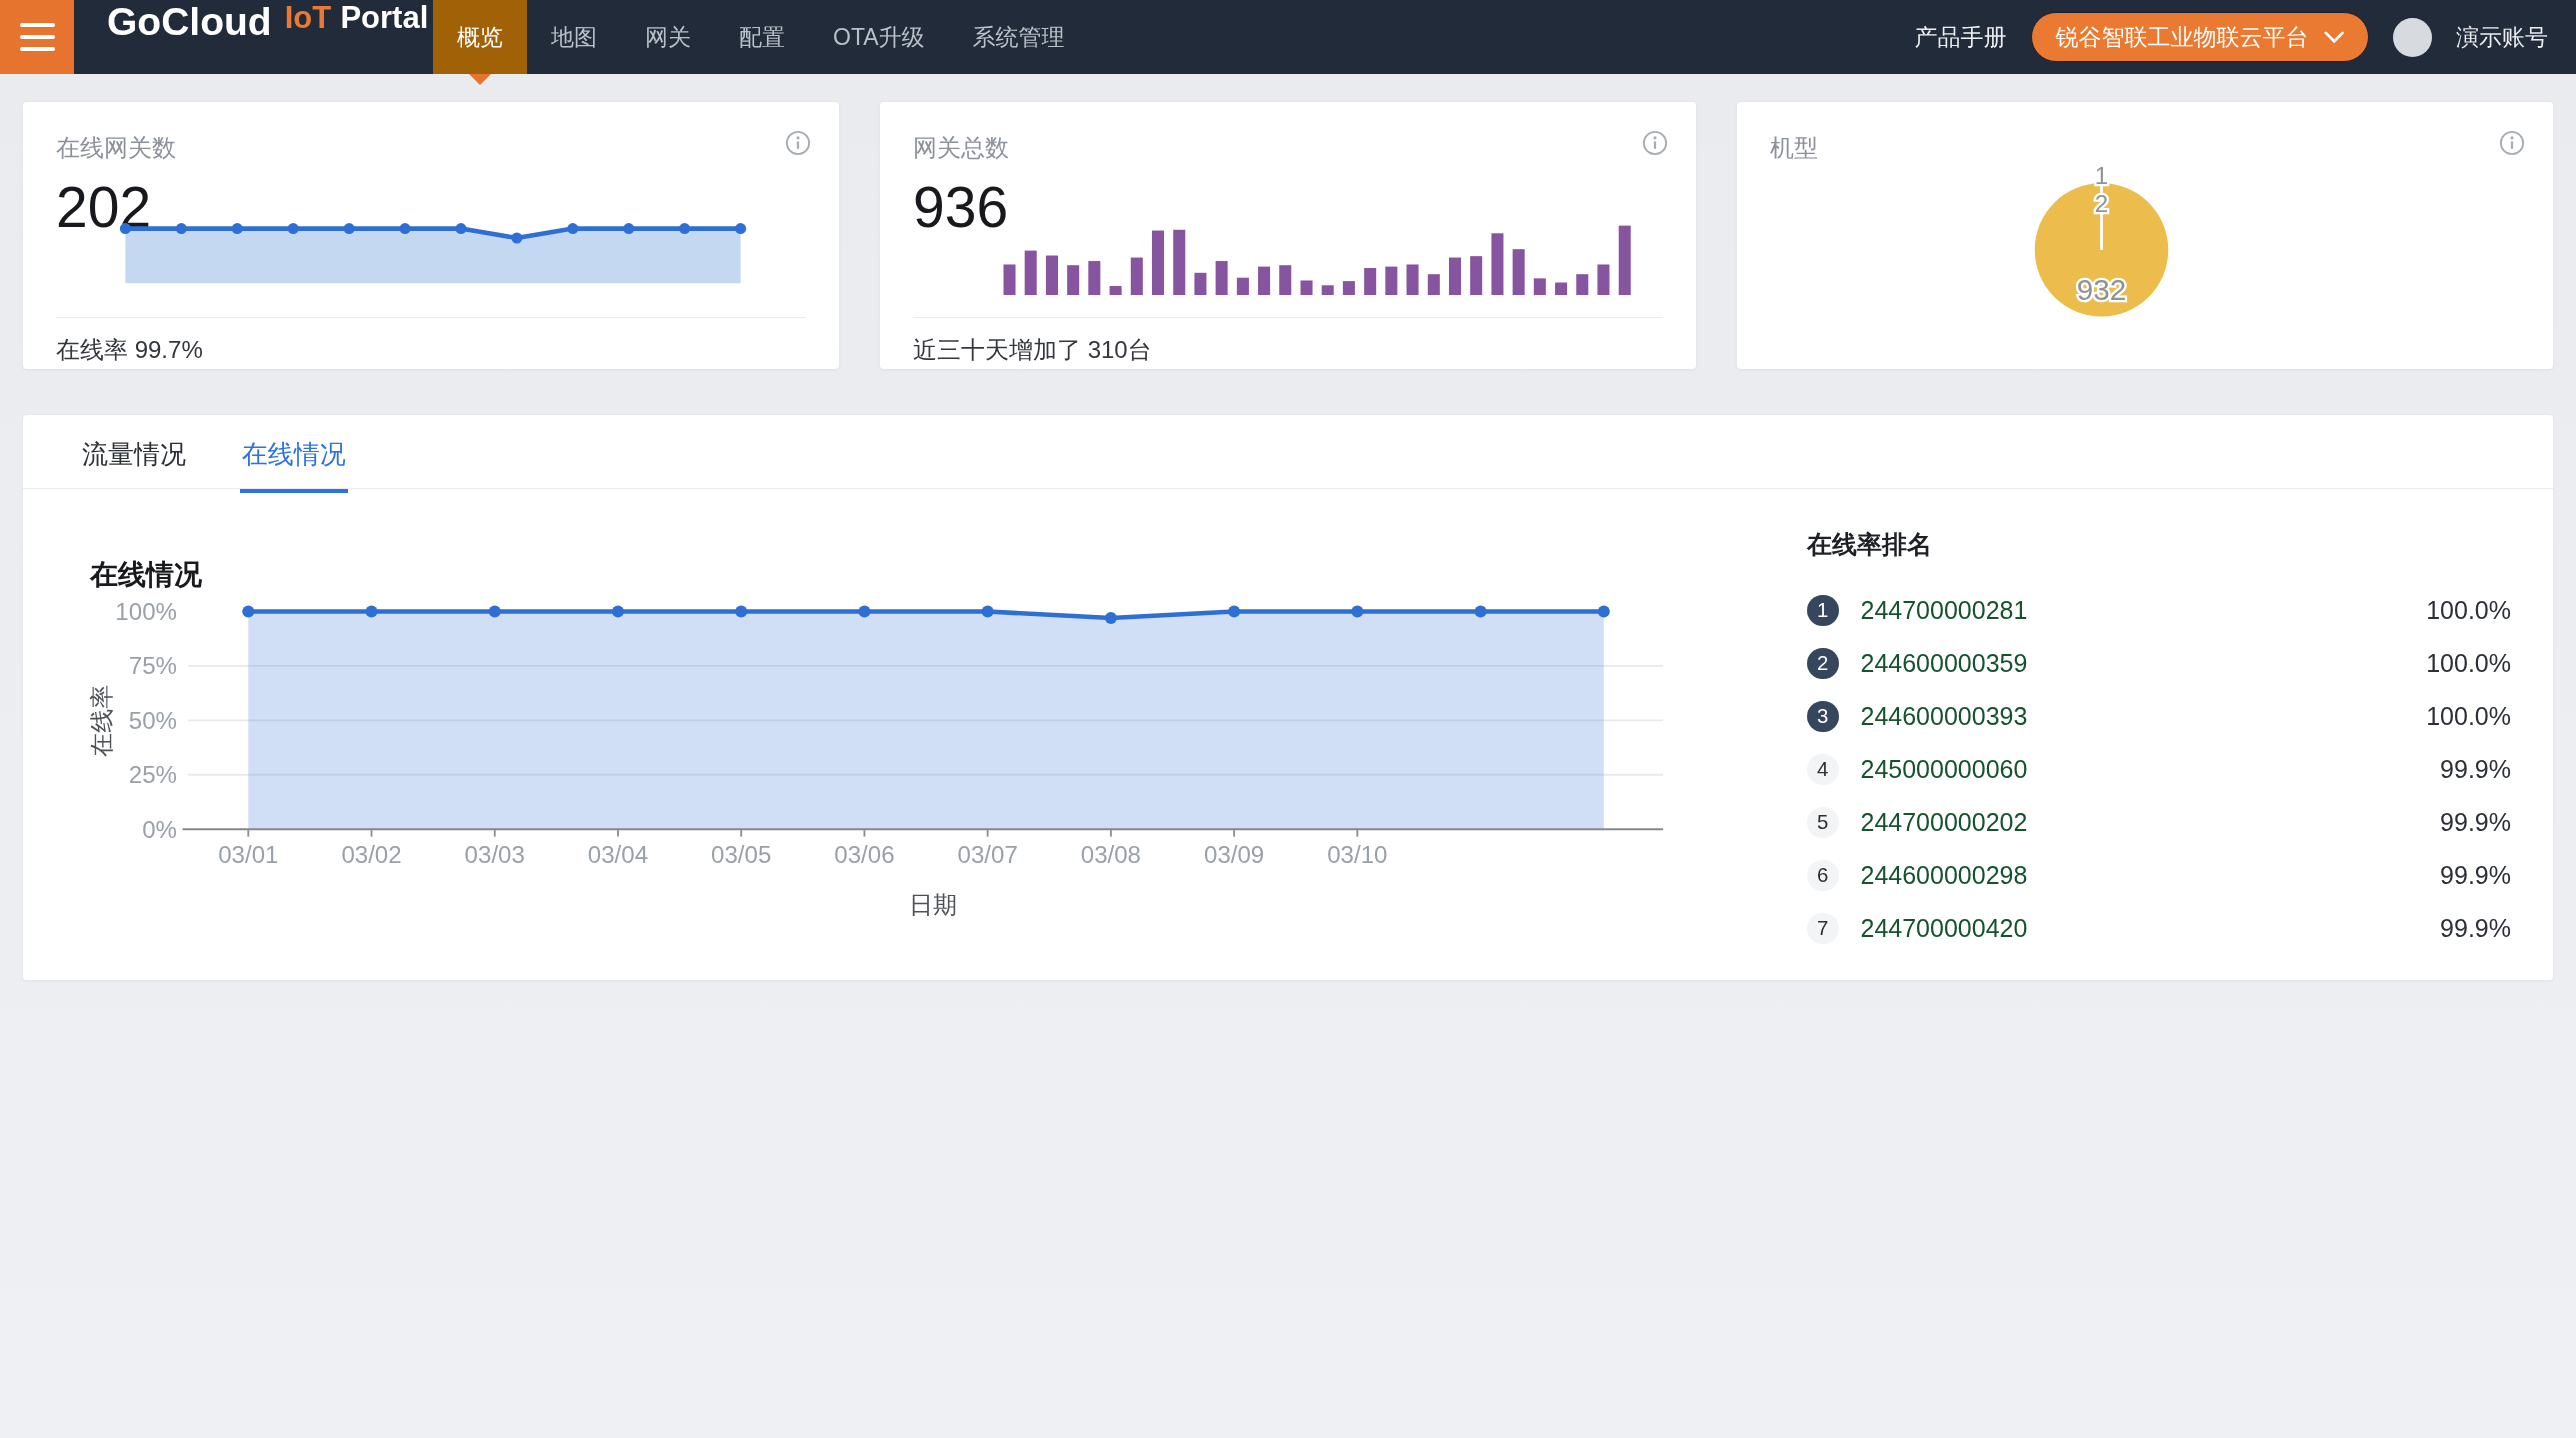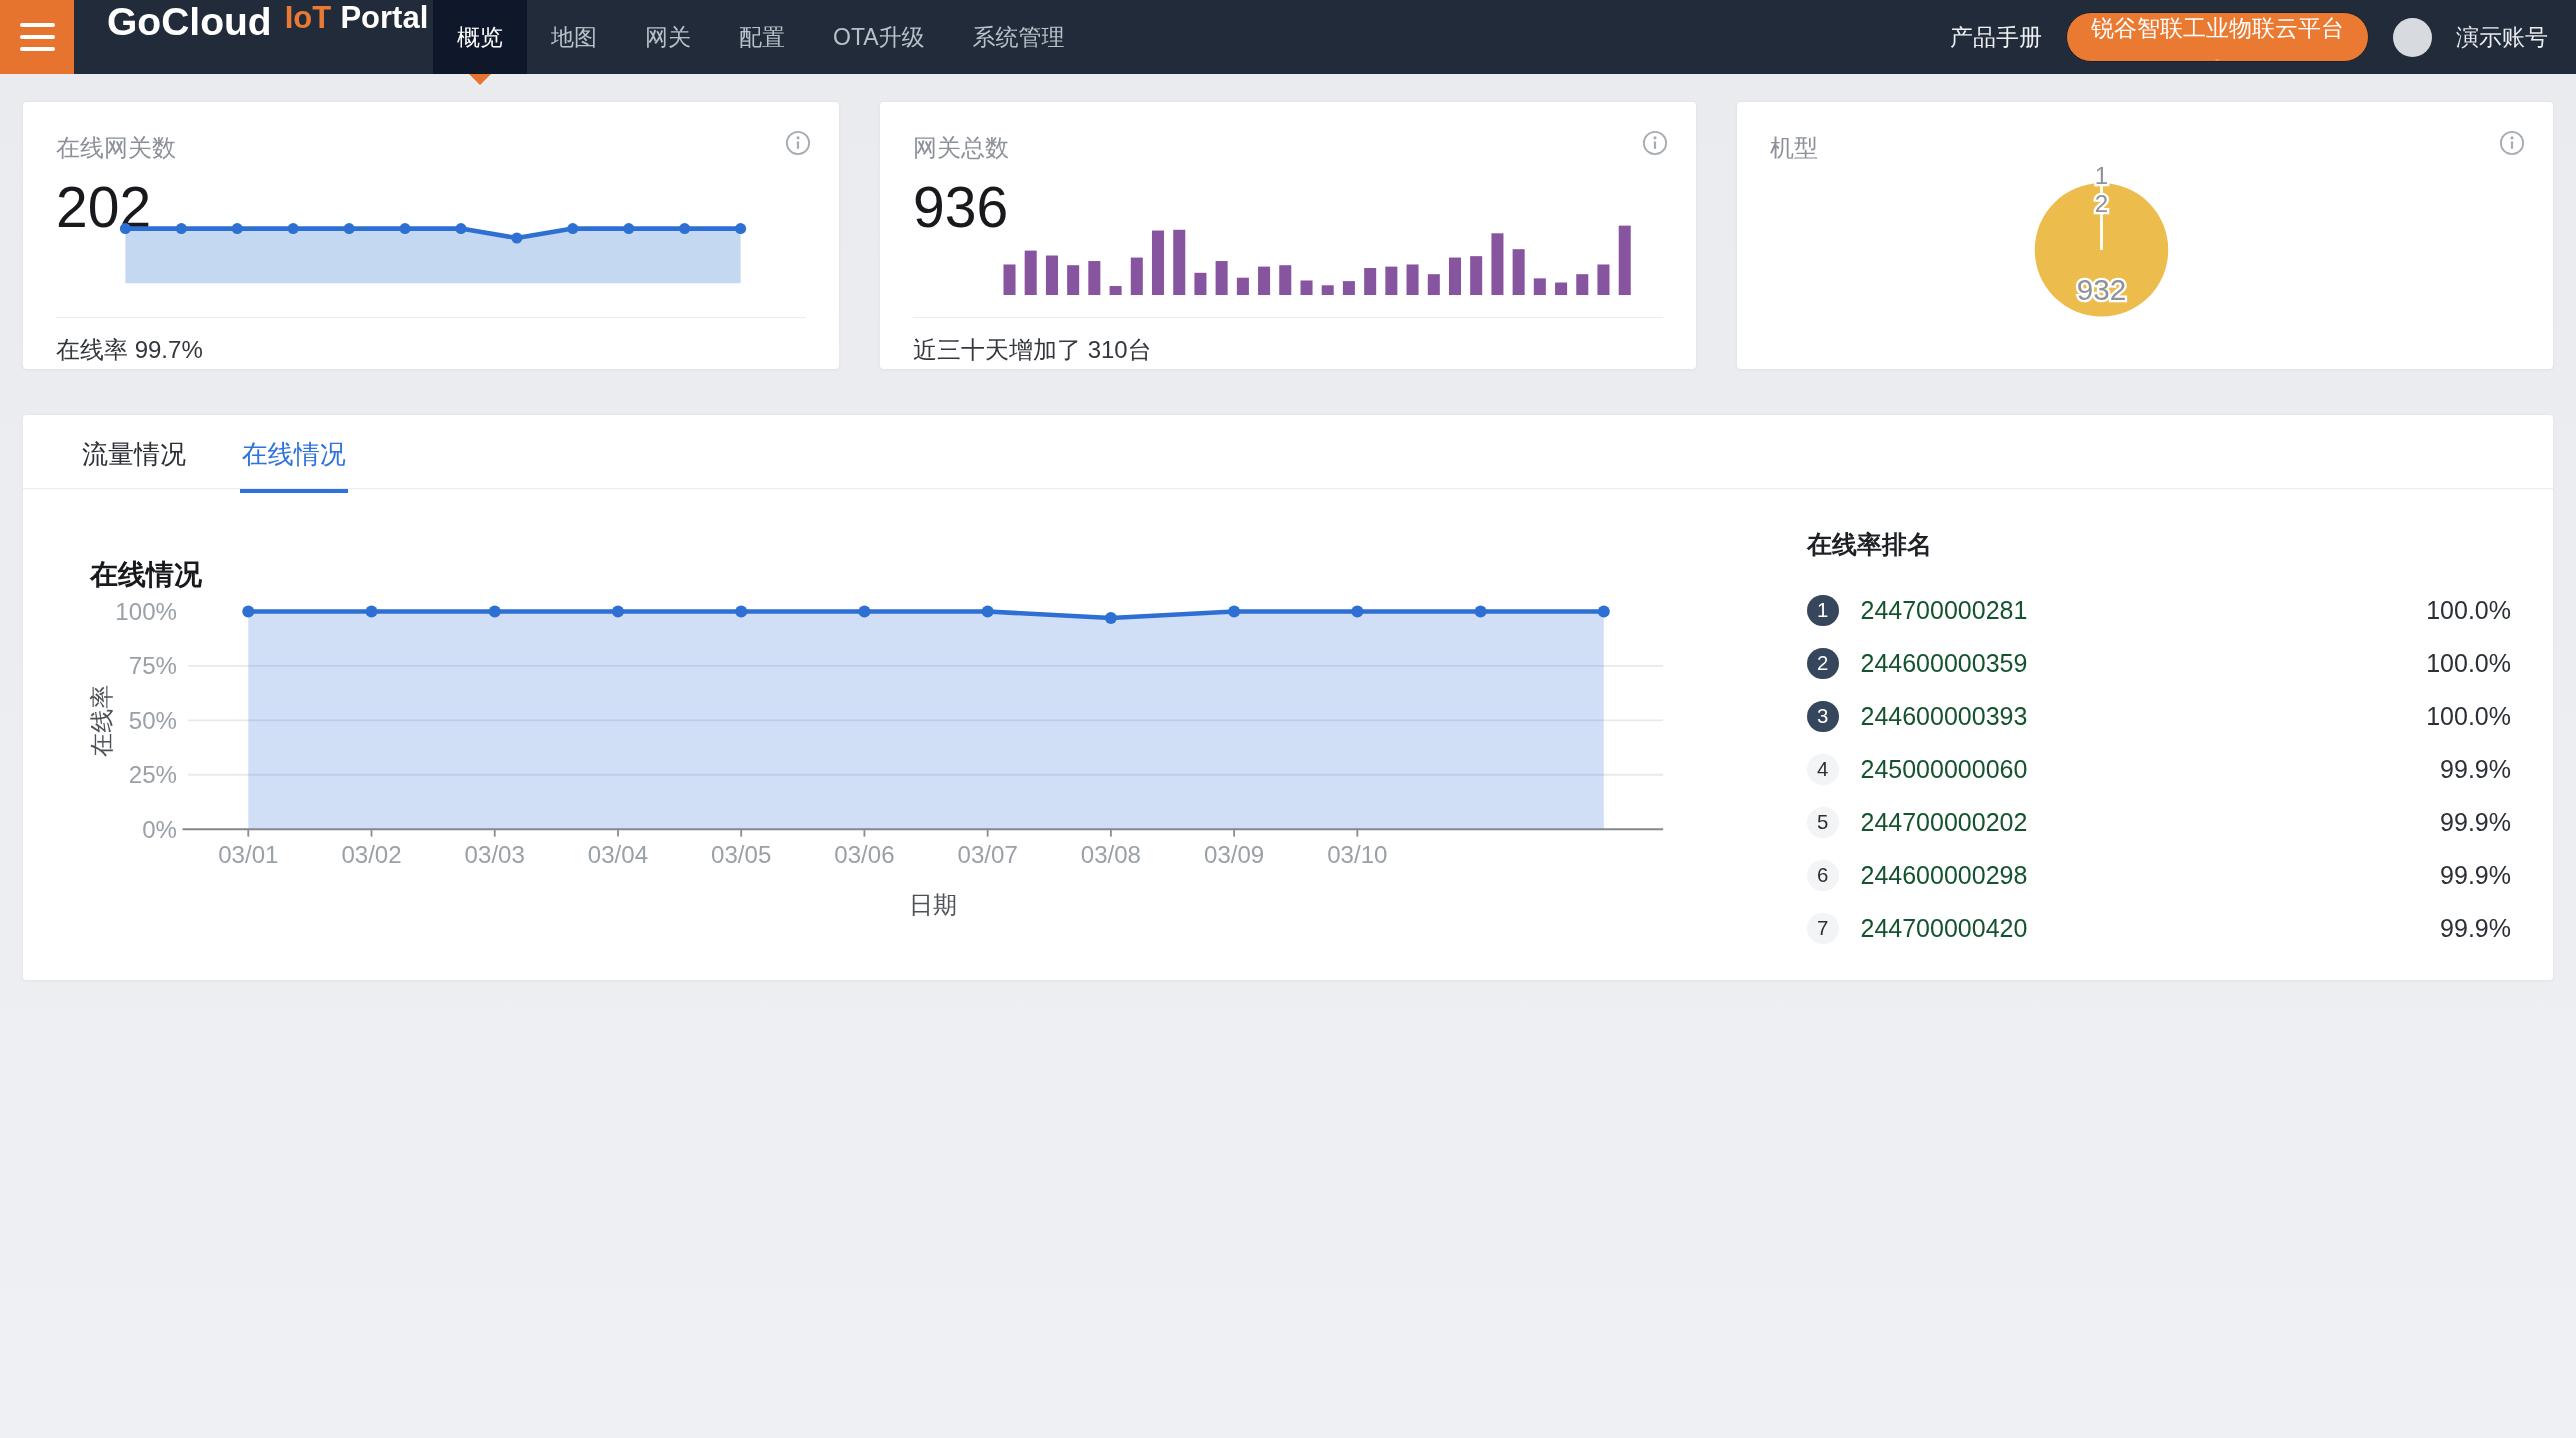--- a/index.html
+++ b/index.html
@@ -11,27 +11,27 @@
   .navbar { position:absolute; left:0; top:0; width:2576px; height:74px; background:#212b39; }
   .hamburger { position:absolute; left:0; top:0; width:74px; height:74px; background:#e6742e;
     display:flex; flex-direction:column; justify-content:center; align-items:center; gap:8.3px; cursor:pointer; }
   .hamburger b { width:35px; height:3.7px; background:#fff; border-radius:1.9px; }
   .logo { position:absolute; left:107px; top:0; height:74px; display:flex; }
   .logo .brand { font-size:39px; font-weight:800; color:#fff; letter-spacing:0; }
   .logo .accent { font-size:31px; font-weight:800; color:#e87a35; margin-left:13px; }
   .logo .suffix { font-size:31px; font-weight:700; color:#fff; margin-left:9.3px; }
   .nav-items { position:absolute; left:433px; top:0; height:74px; display:flex; }
   .nav-item { height:74px; line-height:74px; padding:0 24px; font-size:23px; color:#b9c0c9; cursor:pointer; position:relative; }
-  .nav-item.active { background:#0f172a; color:#fff; }
+  .nav-item.active { background:#a16207; color:#fff; }
   .nav-item.active::after { content:""; position:absolute; left:50%; top:74px; margin-left:-11px;
     border:11px solid transparent; border-top-color:#e6742e; border-bottom-width:0; }
   .nav-right { position:absolute; right:28px; top:0; height:74px; display:flex; align-items:center; gap:24px; }
   .manual-link { font-size:23px; color:#edeff2; cursor:pointer; }
   .platform-pill { height:50px; border-radius:25px; background:#ea7a31; border:1.9px solid #18202e;
-    display:flex; align-items:center; padding:0 24px; gap:15px; color:#fff; font-size:23px; cursor:pointer;flex-direction:column; }
+    display:flex; align-items:center; padding:0 24px; gap:15px; color:#fff; font-size:23px; cursor:pointer; }
   .avatar { width:39px; height:39px; border-radius:50%; background:#d7dade; }
   .account-name { font-size:23px; color:#e9ebef; }
 
   
   .cards { position:absolute; left:23px; top:102px; width:2530px; display:flex; gap:41px; }
   .card { position:relative; flex:1; height:267px; background:#fff; border-radius:3.7px;
     box-shadow:0 0.9px 3.7px rgba(20,30,50,.06); }
   .card-title { position:absolute; left:33px; top:30px; font-size:24px; color:#8b909a; }
   .info-icon { position:absolute; right:28px; top:28px; width:26px; height:26px; }
   .card-value { position:absolute; left:33px; top:72px; font-size:57px; color:#17191d; }

